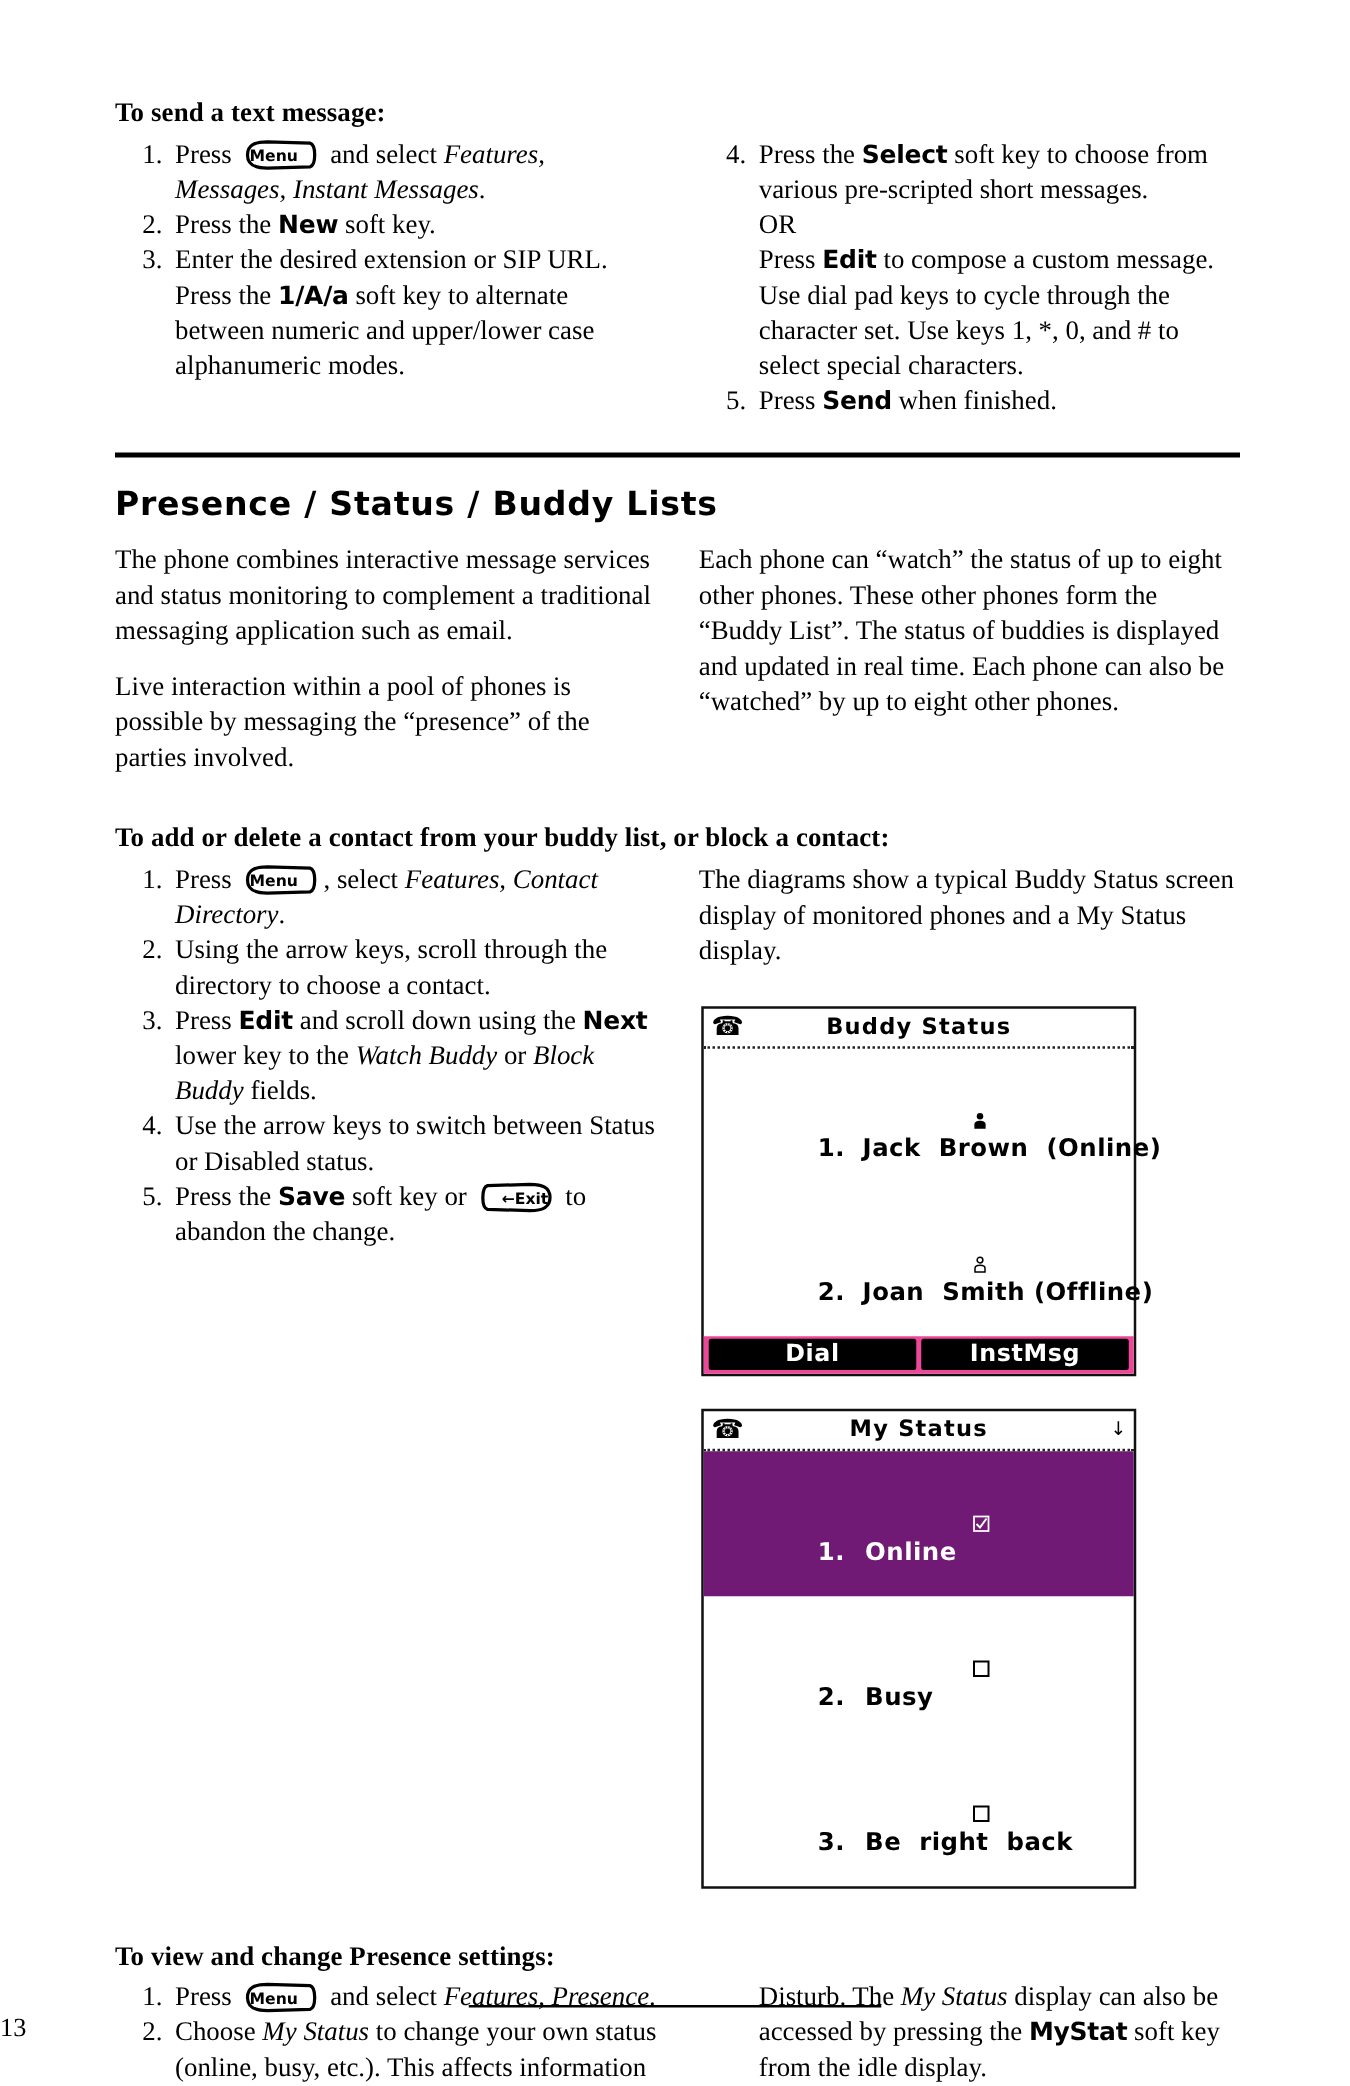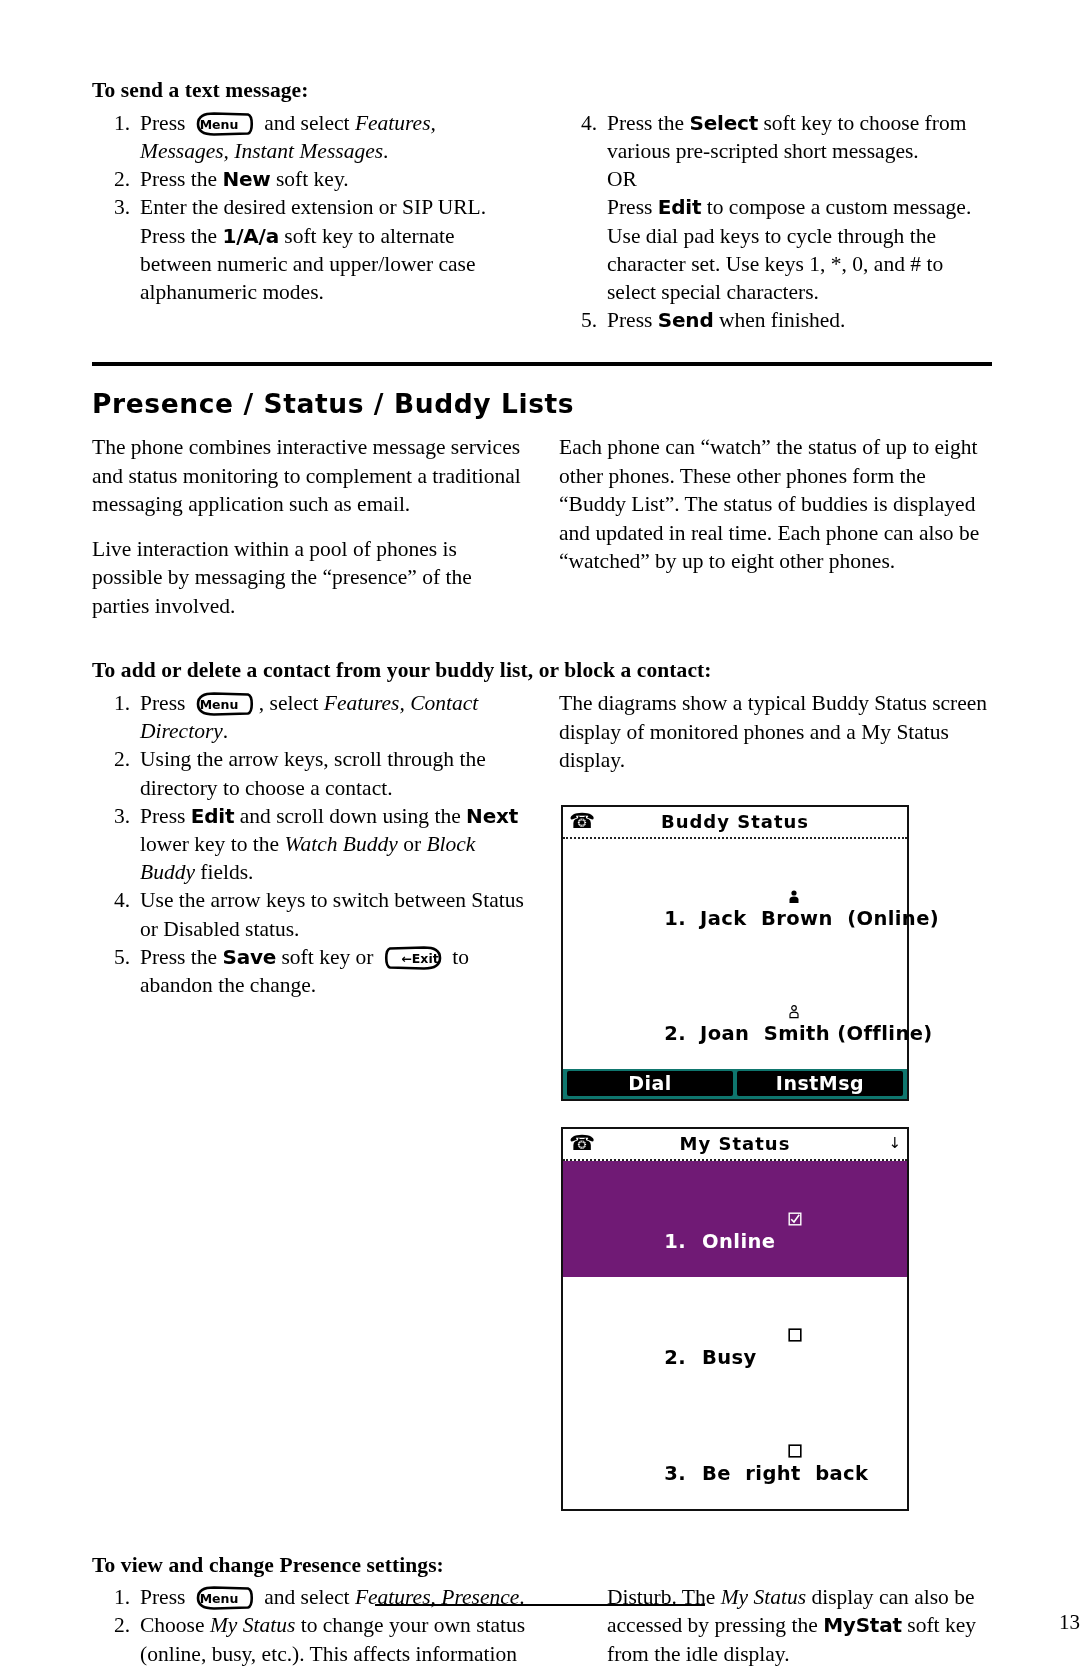--- a/index.html
+++ b/index.html
@@ -153,30 +153,30 @@
   .lcd-title .scroll-arrow {
     position: absolute;
     right: 6px;
     font-size: 15px;
     line-height: 1;
   }
   .lcd-row {
     font-size: 19.5px;
     font-weight: bold;
     letter-spacing: 0.4px;
-    padding: 1px 4px 1px 15px;
+    padding: 1px 4px 1px 5px;
     white-space: pre;
   }
   .lcd-row.inverted {
     background: #701a75;
     color: #fff;
   }
   .lcd-softkeys {
     display: flex;
-    background: #0f766e;
+    background: #ec4899;
     padding: 2px 4px 3px 4px;
     gap: 4px;
   }
   .softkey {
     background: #000;
     color: #fff;
     flex: 1 1 0;
     text-align: center;
     font-size: 19px;
     font-weight: bold;
@@ -202,21 +202,21 @@
     position: relative;
     margin: 0 1px;
   }
 
   
   .footer {
     position: absolute;
     left: 0;
     bottom: 34px;
     width: 1080px;
-    text-align: right;
+    text-align: left;
   }
   .footer .fline {
     width: 330px;
     margin: 0 auto 4px auto;
     border-top: 2px solid #000;
   }
   .footer .pno {
     font-size: 21px;
     font-family: "Liberation Serif", "DejaVu Serif", serif;
   }

